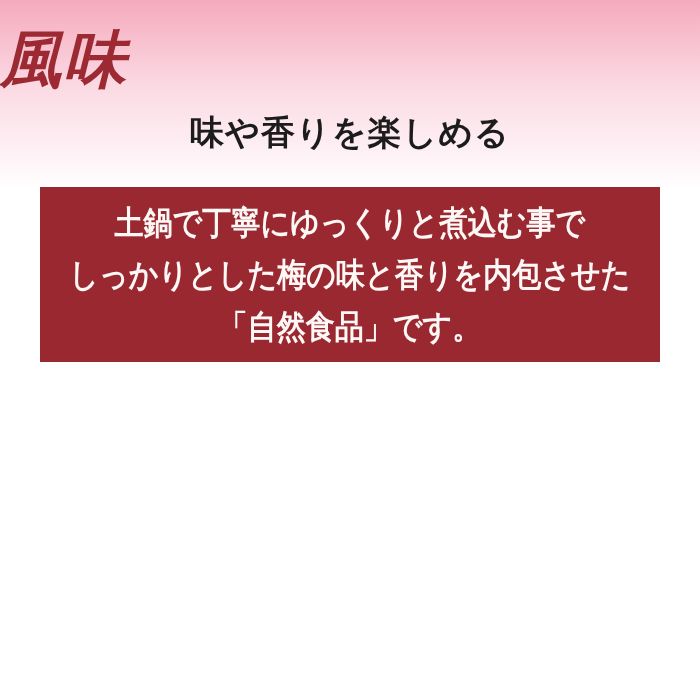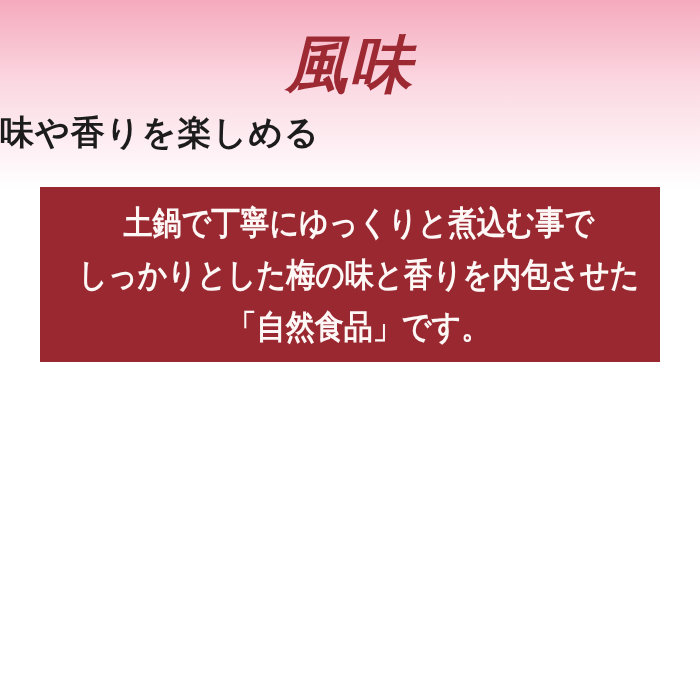--- a/index.html
+++ b/index.html
@@ -21,51 +21,51 @@
     width: 700px;
     height: 190px;
     background: linear-gradient(180deg, var(--gradient-top, #f5aabd) 0%, #fbd9e3 45%, #ffffff 100%);
   }
   .page-title {
     position: absolute;
     top: 28px;
     left: 0;
     width: 700px;
     margin: 0;
-    text-align: center;
     font-size: 62px;
     line-height: 74px;
     font-weight: bold;
     font-style: italic;
     letter-spacing: 2px;
     color: var(--title-red, #9d2a33);
+    font-family: Liberation Mono, monospace;
   }
   .page-subtitle {
     position: absolute;
     top: 110px;
     left: 0;
     width: 700px;
     margin: 0;
-    text-align: left;
+    text-align: center;
     font-size: 34px;
     line-height: 46px;
     font-weight: bold;
     letter-spacing: 1px;
     color: #1c1c1c;
   }
   .highlight-box {
     position: absolute;
     left: 40px;
     top: 187px;
     width: 620px;
     height: 175px;
     background: var(--accent-red, #9a2831);
     display: flex;
     align-items: center;
-    justify-content: flex-start;
+    justify-content: center;
   }
   .highlight-lines {
     transform: scaleX(0.88);
     transform-origin: 50% 50%;
     text-align: center;
     color: var(--box-text, #fdf8f6);
     font-size: 33px;
     line-height: 52px;
     font-weight: bold;
     white-space: nowrap;

